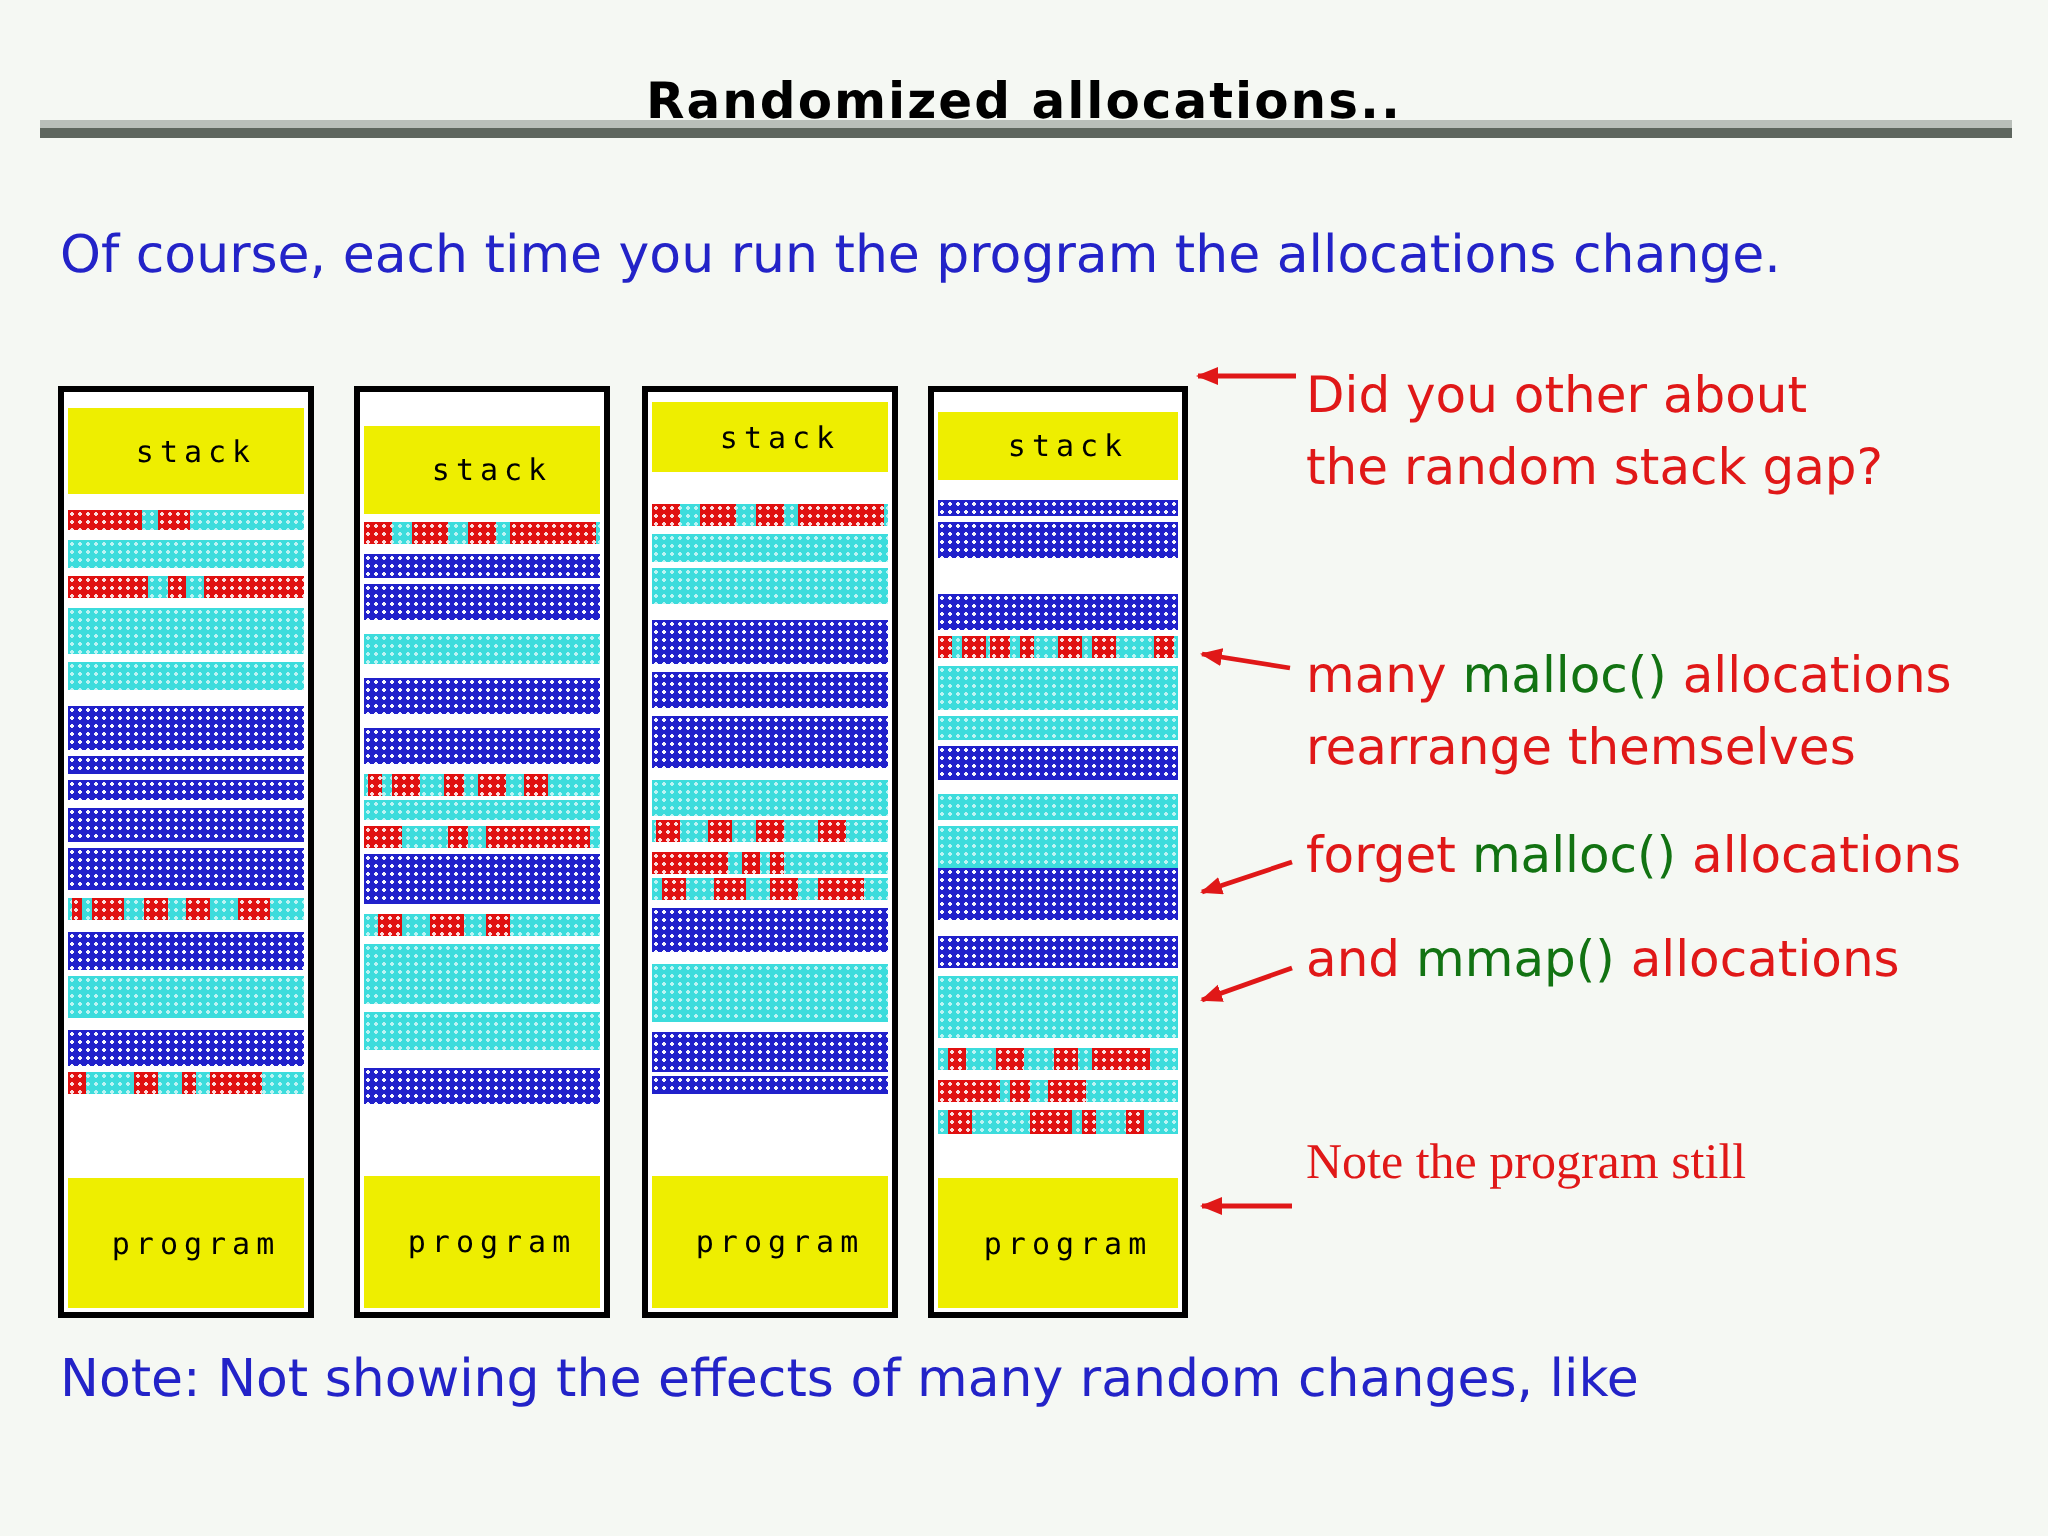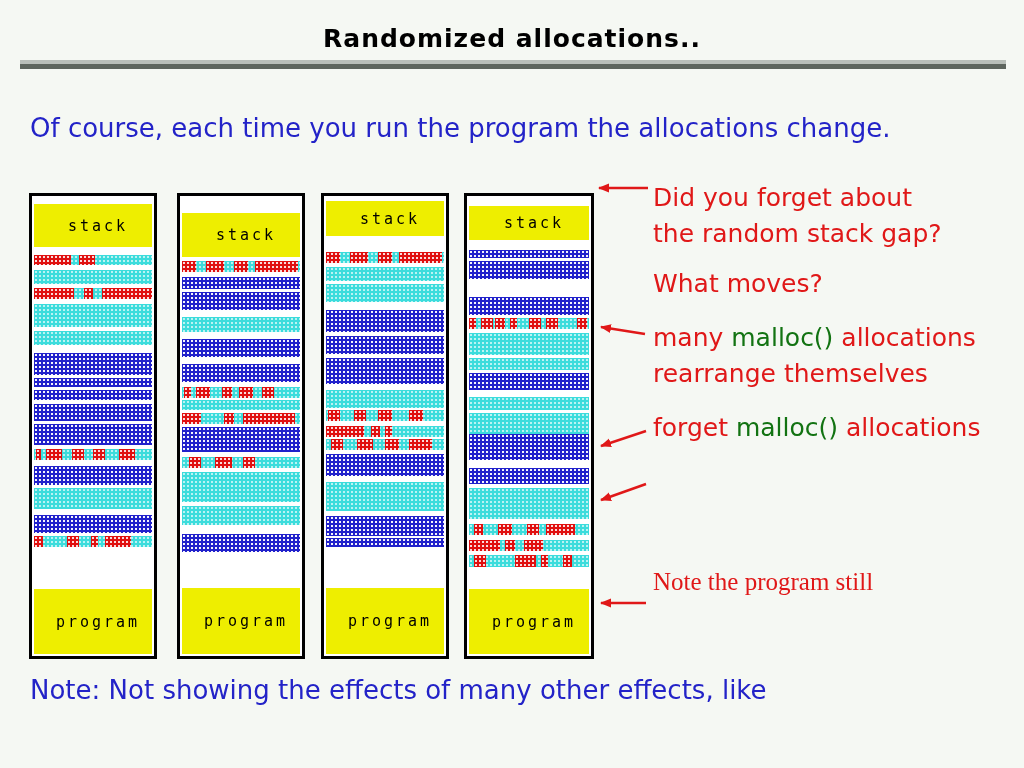--- a/index.html
+++ b/index.html
@@ -2,21 +2,21 @@
 <html><head>
 <meta charset="utf-8">
 <style>
   html,body{margin:0;padding:0;}
   body{
     width:1024px;height:768px;position:relative;overflow:hidden;
     background:#F5F8F3;
     font-family:"DejaVu Sans", sans-serif;
   }
   .slide-title{
-    position:absolute;top:24px;left:0;width:1024px;text-align:center;
+    position:absolute;top:36px;left:0;width:1024px;text-align:center;
     font-size:25px;font-weight:bold;color:#000;letter-spacing:1px;
   }
   .rule{position:absolute;left:20px;width:986px;}
   .rule-light{top:60px;height:4px;background:#B9BFB9;}
   .rule-dark{top:64px;height:5px;background:#5E665E;}
   .heading{
     position:absolute;left:30px;top:113px;width:930px;
     font-size:26px;color:#2323C8;
   }
   .bottom-note{
@@ -286,46 +286,46 @@
         <span class="seg" style="left: 60%; width: 6%;"></span>
         <span class="seg" style="left: 78%; width: 8%;"></span>
       </div>
       <div class="band band-gap" style="height: 22px;"></div>
       <div class="band band-program" style="height: 65px;">program</div>
     </div>
   </div>
 
 <div class="annotations" id="annots">
     <div class="ann" style="top: 180px;">
-      <div><span style="color: rgb(224, 24, 24);">Did you forget about</span></div>
+      <div><span style="color: rgb(224, 24, 24);">Did you other about</span></div>
       <div><span style="color: rgb(224, 24, 24); margin-top: 44px;">the random stack gap?</span></div>
-    </div>
-    <div class="ann" style="top: 266px;">
-      <div><span style="color: rgb(224, 24, 24);">What moves?</span></div>
     </div>
     <div class="ann" style="top: 320px;">
       <div><span style="color: rgb(224, 24, 24);">many </span><span style="color: rgb(18, 115, 18);">malloc()</span><span style="color: rgb(224, 24, 24);"> allocations</span></div>
       <div><span style="color: rgb(224, 24, 24); margin-top: 44px;">rearrange themselves</span></div>
     </div>
     <div class="ann" style="top: 410px;">
       <div><span style="color: rgb(224, 24, 24);">forget </span><span style="color: rgb(18, 115, 18);">malloc()</span><span style="color: rgb(224, 24, 24);"> allocations</span></div>
+    </div>
+    <div class="ann" style="top: 462px;">
+      <div><span style="color: rgb(224, 24, 24);">and </span><span style="color: rgb(18, 115, 18);">mmap()</span><span style="color: rgb(224, 24, 24);"> allocations</span></div>
     </div>
     <div class="ann" style="top: 564px; font-family: Liberation Serif, serif;">
       <div><span style="color: rgb(224, 24, 24);">Note the program still</span></div>
     </div>
   </div>
 
 <svg id="arrows" width="1024" height="768" viewBox="0 0 1024 768">
   <defs>
     <marker id="ah" markerWidth="11" markerHeight="10" refX="10" refY="4.5" orient="auto" markerUnits="userSpaceOnUse">
       <path d="M0,0 L11,4.5 L0,9 z" fill="#E01818"></path>
     </marker>
   </defs>
 <line x1="648" y1="188" x2="599" y2="188" stroke="#E01818" stroke-width="2.4" marker-end="url(#ah)"></line>
     <line x1="645" y1="334" x2="601" y2="327" stroke="#E01818" stroke-width="2.4" marker-end="url(#ah)"></line>
     <line x1="646" y1="431" x2="601" y2="446" stroke="#E01818" stroke-width="2.4" marker-end="url(#ah)"></line>
     <line x1="646" y1="484" x2="601" y2="500" stroke="#E01818" stroke-width="2.4" marker-end="url(#ah)"></line>
     <line x1="646" y1="603" x2="601" y2="603" stroke="#E01818" stroke-width="2.4" marker-end="url(#ah)"></line>
   </svg>
 
 <div class="bottom-note">
-  <div>Note: Not showing the effects of many other effects, like</div>
+  <div>Note: Not showing the effects of many random changes, like</div>
 </div>
 
 </body></html>

